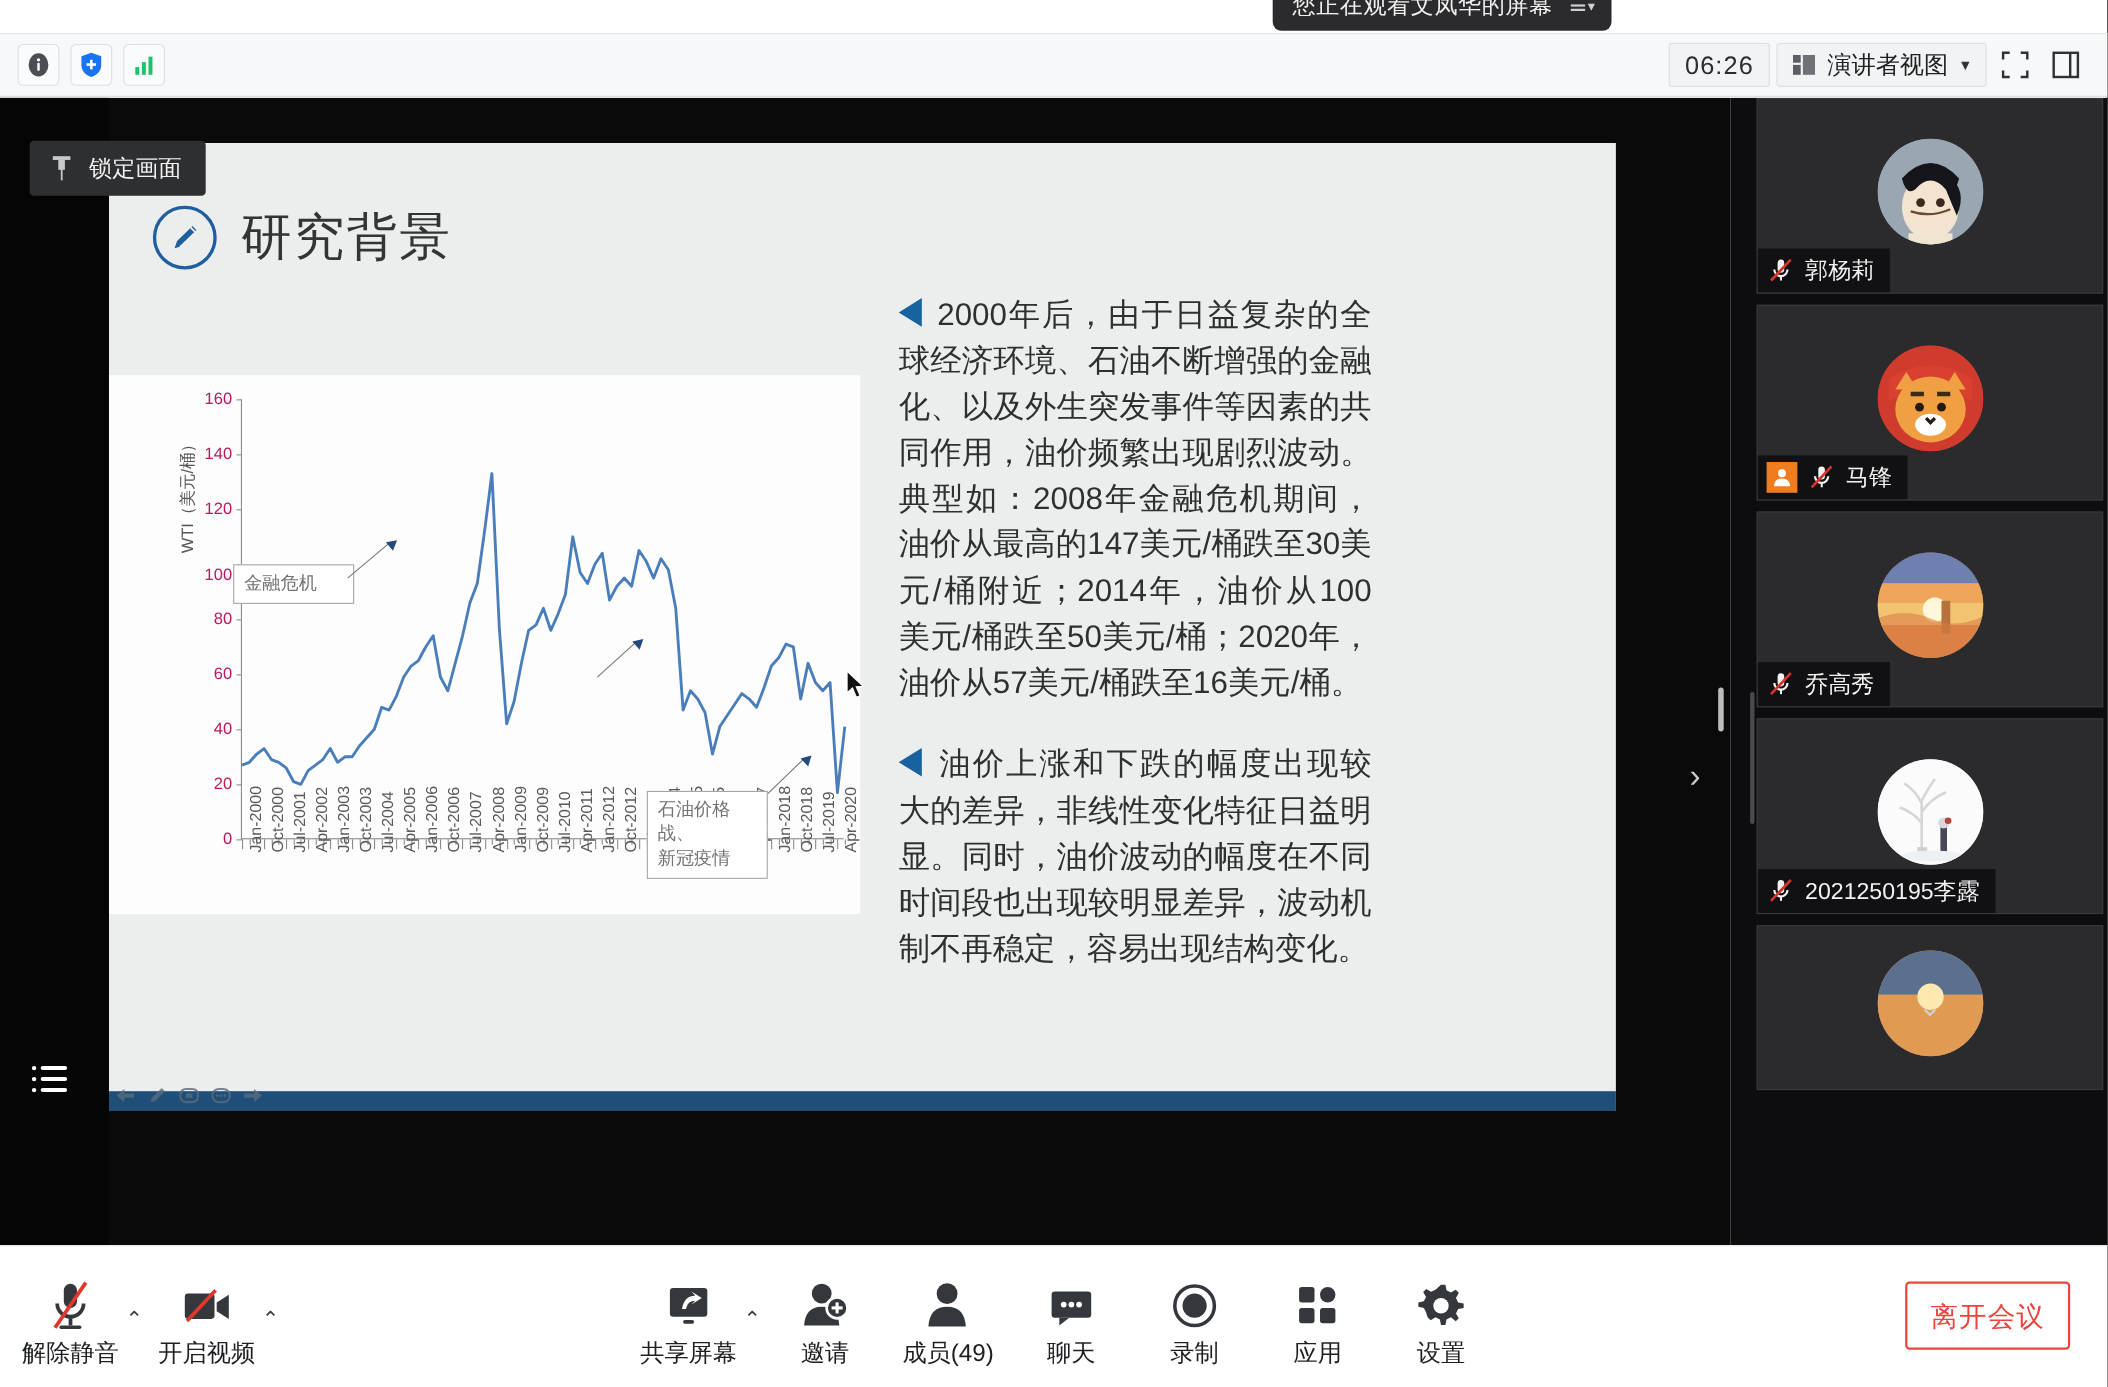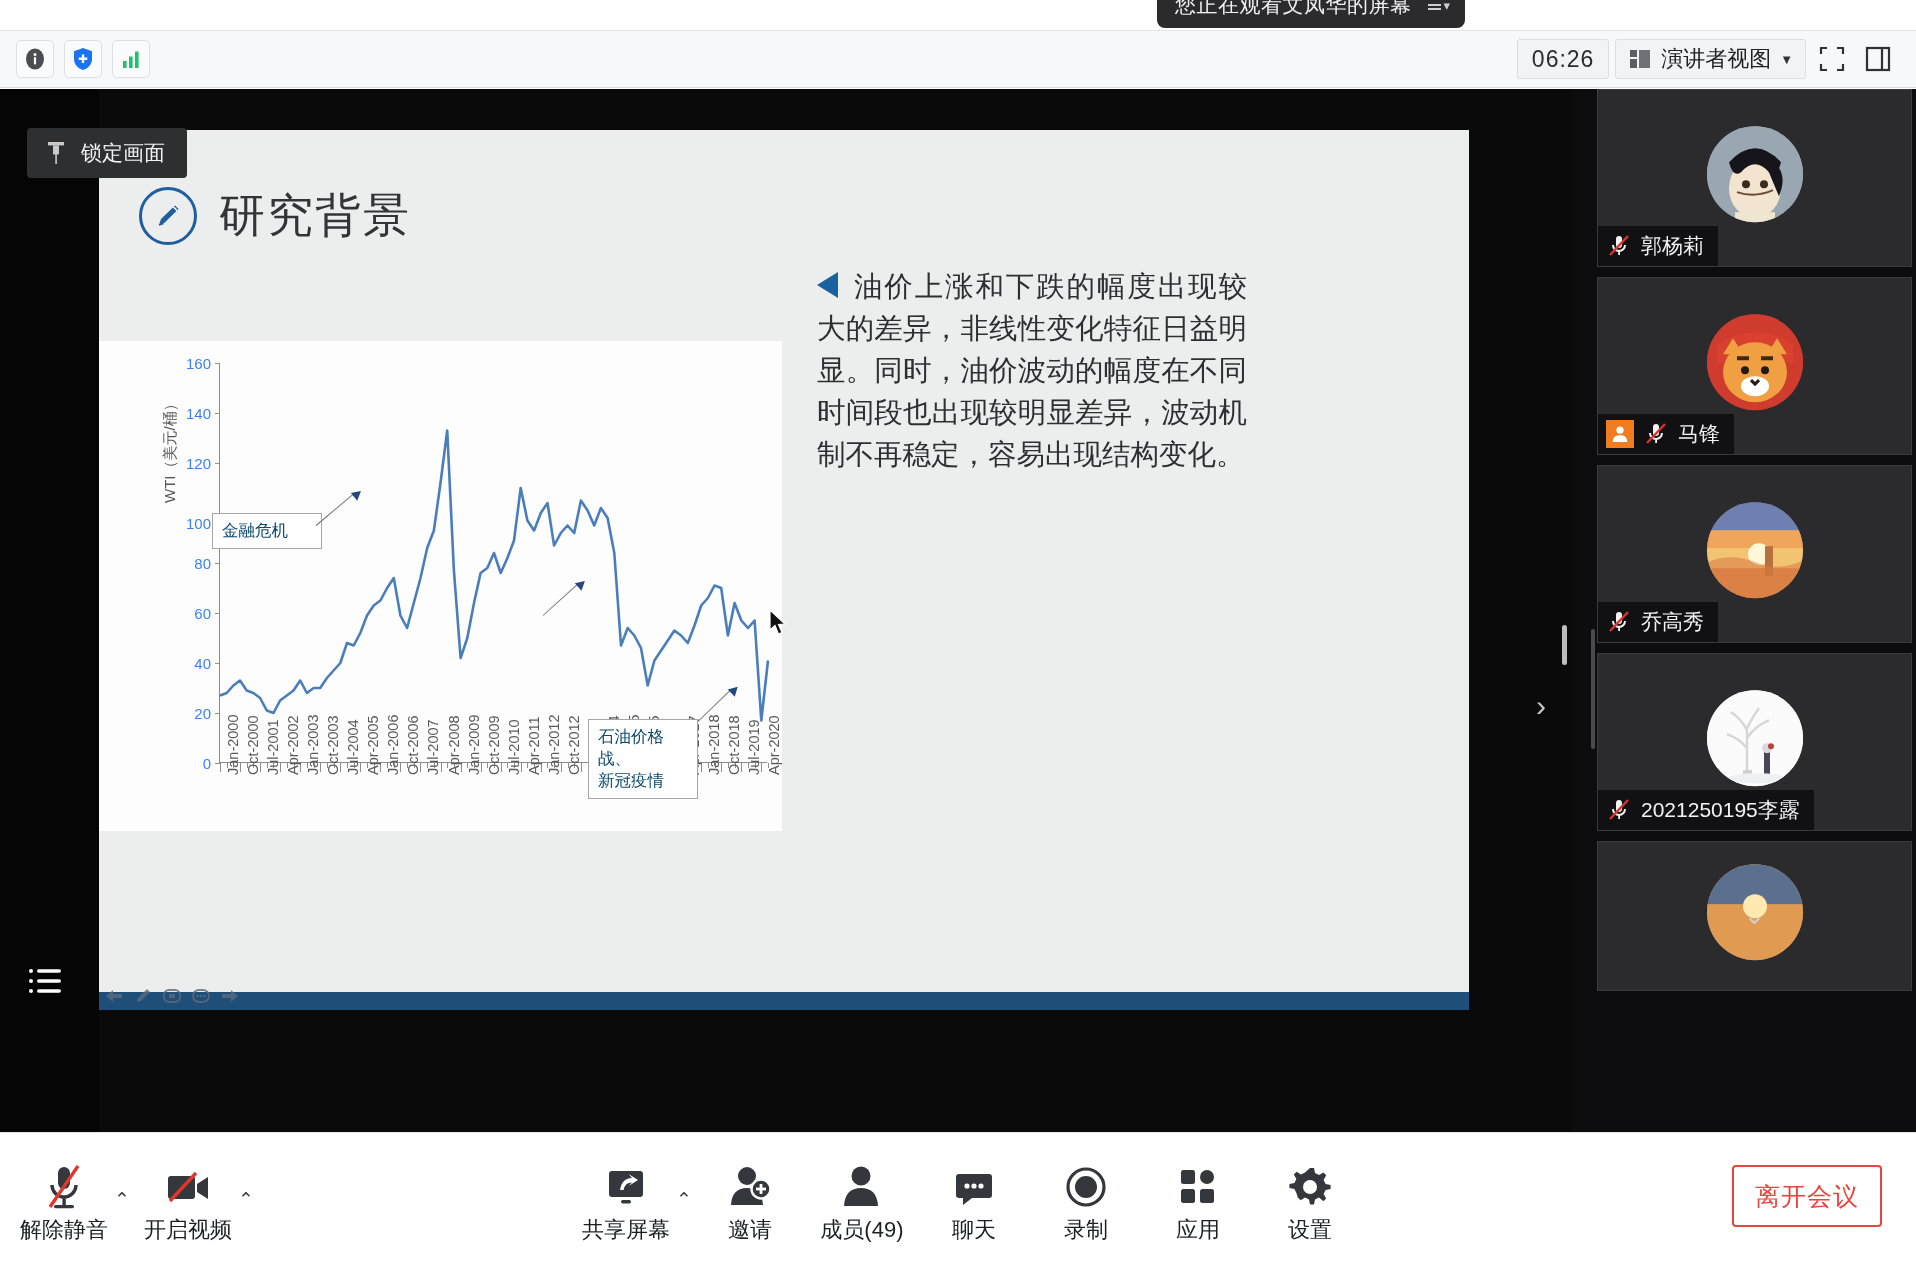--- a/index.html
+++ b/index.html
@@ -81,30 +81,30 @@
   .slide-title { font-size: 46px; color: #333436; font-family: "Liberation Sans", sans-serif; letter-spacing: 2px;}
 
   
   .chart-card { position: absolute; left: 0px; top: 211px; width: 683px; height: 490px; background: #fdfdfd; }
   .chart-inner { position: absolute; left: 58px; top: 12px; width: 620px; height: 412px; }
   .ylabel {
     position: absolute; left: 4px; top: 150px; transform: rotate(-90deg); transform-origin: left top;
     font-size: 15px; color: #555; white-space: nowrap;
   }
   .ytick { position:absolute; right: 100%; transform: translateY(-50%); padding-right: 9px;
-           font-size: 15px; color:#3b82f6; white-space:nowrap;}
+           font-size: 15px; color:#be185d; white-space:nowrap;}
   .plotbox { position:absolute; left: 62px; top: 10px; width: 548px; height: 400px;
     border-left: 1.4px solid #8a8a8a; border-bottom: 1.4px solid #8a8a8a; }
   .xtick-lbl { position:absolute; top: 8px; font-size: 14.5px; color:#5a5a5a;
     transform-origin: left top; transform: rotate(-90deg); white-space: nowrap;}
   .tickmark { position:absolute; top: 0; width:1px; height:5px; background:#8d8d8d; }
   .tickmark.major { height: 9px; }
   .annot {
     position: absolute; border: 1px solid #a6a6a6; background: #fff;
-    font-size: 16.5px; color: #0c4a6e; padding: 6px 9px; line-height: 1.33; white-space: pre-line;
+    font-size: 16.5px; color: #737373; padding: 6px 9px; line-height: 1.33; white-space: pre-line;
   }
   .leader { position:absolute; background:#767676; height:1px; transform-origin: left center; }
 
   
   .txtcol { position: absolute; left: 718px; top: 136px; width: 430px; }
   .bullet-para { display: block; margin-bottom: 32px; font-size: 28.5px; line-height: 1.47;
     color: #2e2f31; text-align: justify; }
   .tri { display:inline-block; width:0;height:0;
     border-top: 13px solid transparent; border-bottom: 13px solid transparent;
     border-right: 21px solid #17629f; vertical-align: -2px; margin-right: 14px;}
@@ -387,20 +387,23 @@
               <div class="annot" style="left: 368px; top: 356px; width: 110px;">石油价格战、
 新冠疫情</div>
               <div class="leader" style="left: 478px; top: 358px; width: 44px; transform: rotate(-44deg);"></div>
               <div style="position: absolute; width: 0px; height: 0px; border-left: 9px solid rgb(35, 73, 125); border-top: 5px solid transparent; border-bottom: 5px solid transparent; left: 509.651px; top: 322.435px; transform: rotate(-44deg);"></div>
             </div>
         </div>
       </div>
 
       <div class="txtcol">
         <div class="bullet-para">
+          <span class="tri"></span><span>2000年后，由于日益复杂的全球经济环境、石油不断增强的金融化、以及外生突发事件等因素的共同作用，油价频繁出现剧烈波动。典型如：2008年金融危机期间，油价从最高的147美元/桶跌至30美元/桶附近；2014年，油价从100美元/桶跌至50美元/桶；2020年，油价从57美元/桶跌至16美元/桶。</span>
+        </div>
+        <div class="bullet-para">
           <span class="tri"></span><span>油价上涨和下跌的幅度出现较大的差异，非线性变化特征日益明显。同时，油价波动的幅度在不同时间段也出现较明显差异，波动机制不再稳定，容易出现结构变化。</span>
         </div>
       </div>
 
       <div class="slide-footer"></div>
 
       <div class="slide-mini">
         <span class="mini-ic">
           <svg width="20" height="16" viewBox="0 0 20 16">
               <path d="M9 2 L2 8 L9 14 V10 H18 V6 H9 Z" fill="#5b6b7a"></path>

